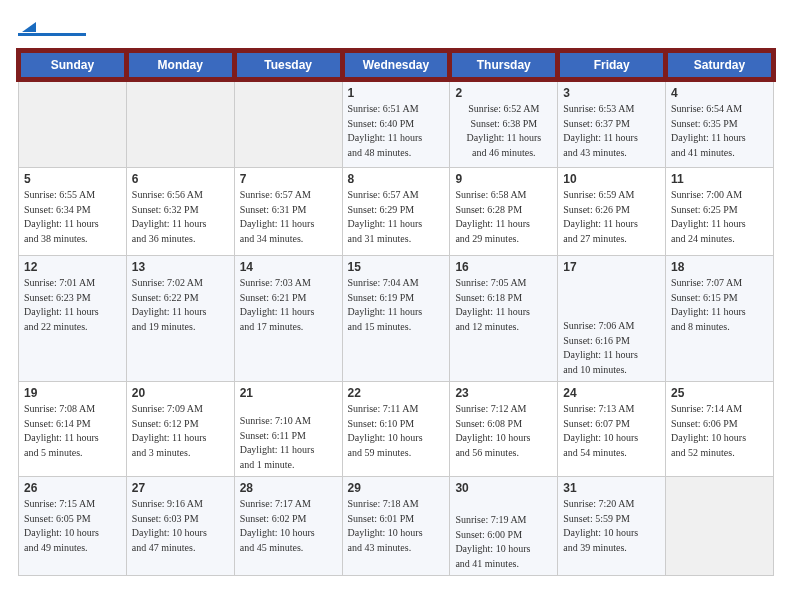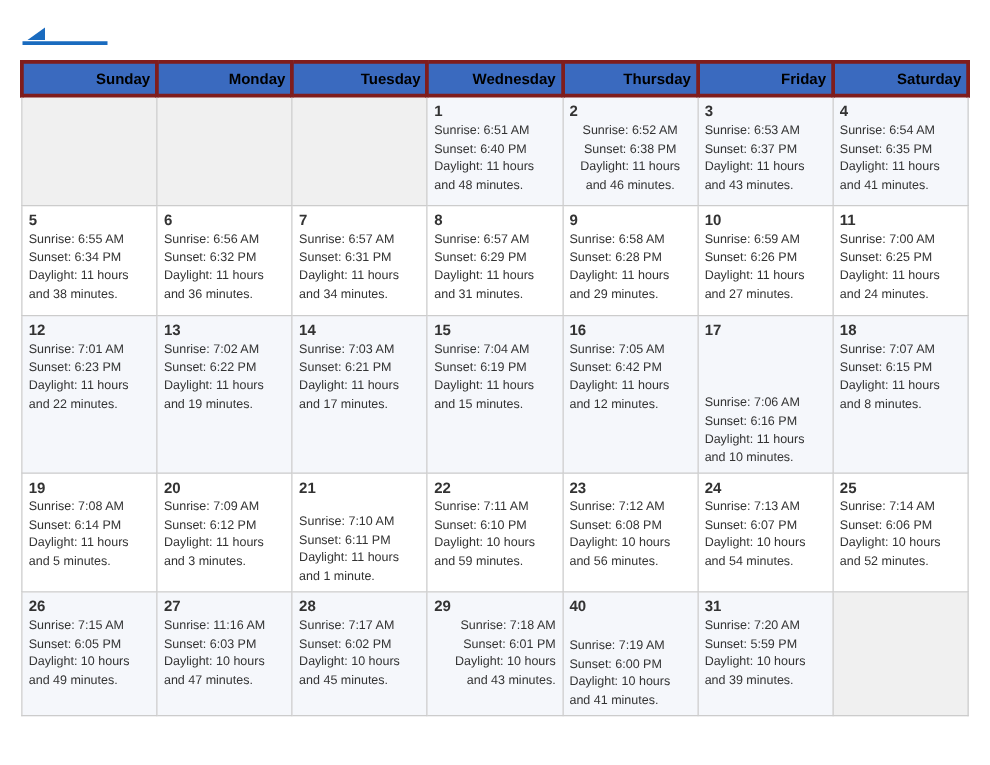--- a/index.html
+++ b/index.html
@@ -29,26 +29,26 @@
       font-size: 14px;
       color: #555;
     }
     table {
       width: 100%;
       border-collapse: collapse;
       table-layout: fixed;
     }
     thead th {
       background: #3a6abf;
-      color: #000000;
+      color: #ffffff;
       font-size: 12px;
       font-weight: bold;
       padding: 5px 4px;
-      text-align: right;
-      border: 3px solid #7f1d1d;
+      text-align: center;
+      border: 5px solid #7f1d1d;
     }
     tbody td {
       border: 1px solid #ccc;
       vertical-align: top;
       padding: 4px 5px;
       height: 88px;
       font-size: 10.5px;
       color: #333;
       background: #fff;
     }
@@ -58,20 +58,21 @@
     .day-number {
       font-size: 12px;
       font-weight: bold;
       display: block;
       margin-bottom: 2px;
     }
     .day-info {
       font-size: 10px;
       color: #333;
       line-height: 1.45;
+      font-family: Liberation Serif, serif;
     }
     .empty-cell {
       background: #f0f0f0 !important;
     }
     .logo-wrapper {
       display: flex;
       align-items: center;
     }
   </style>
 </head>
@@ -220,21 +221,21 @@
         <td>
           <span class="day-number">15</span>
           <div class="day-info" style="white-space: pre-line;">Sunrise: 7:04 AM
 Sunset: 6:19 PM
 Daylight: 11 hours
 and 15 minutes.</div>
         </td>
         <td>
           <span class="day-number">16</span>
           <div class="day-info" style="white-space: pre-line;">Sunrise: 7:05 AM
-Sunset: 6:42 PM
+Sunset: 6:18 PM
 Daylight: 11 hours
 and 12 minutes.</div>
         </td>
         <td>
           <span class="day-number">17</span>
           <div class="day-info" style="white-space: pre-line; margin-top: 45px;">Sunrise: 7:06 AM
 Sunset: 6:16 PM
 Daylight: 11 hours
 and 10 minutes.</div>
         </td>
@@ -300,41 +301,41 @@
       <tr>
         <td>
           <span class="day-number">26</span>
           <div class="day-info" style="white-space: pre-line;">Sunrise: 7:15 AM
 Sunset: 6:05 PM
 Daylight: 10 hours
 and 49 minutes.</div>
         </td>
         <td>
           <span class="day-number">27</span>
-          <div class="day-info" style="white-space: pre-line;">Sunrise: 11:16 AM
+          <div class="day-info" style="white-space: pre-line;">Sunrise: 9:16 AM
 Sunset: 6:03 PM
 Daylight: 10 hours
 and 47 minutes.</div>
         </td>
         <td>
           <span class="day-number">28</span>
           <div class="day-info" style="white-space: pre-line;">Sunrise: 7:17 AM
 Sunset: 6:02 PM
 Daylight: 10 hours
 and 45 minutes.</div>
         </td>
         <td>
           <span class="day-number">29</span>
-          <div class="day-info" style="white-space: pre-line; text-align: right;">Sunrise: 7:18 AM
+          <div class="day-info" style="white-space: pre-line;">Sunrise: 7:18 AM
 Sunset: 6:01 PM
 Daylight: 10 hours
 and 43 minutes.</div>
         </td>
         <td>
-          <span class="day-number">40</span>
+          <span class="day-number">30</span>
           <div class="day-info" style="white-space: pre-line; margin-top: 18px;">Sunrise: 7:19 AM
 Sunset: 6:00 PM
 Daylight: 10 hours
 and 41 minutes.</div>
         </td>
         <td>
           <span class="day-number">31</span>
           <div class="day-info" style="white-space: pre-line;">Sunrise: 7:20 AM
 Sunset: 5:59 PM
 Daylight: 10 hours

